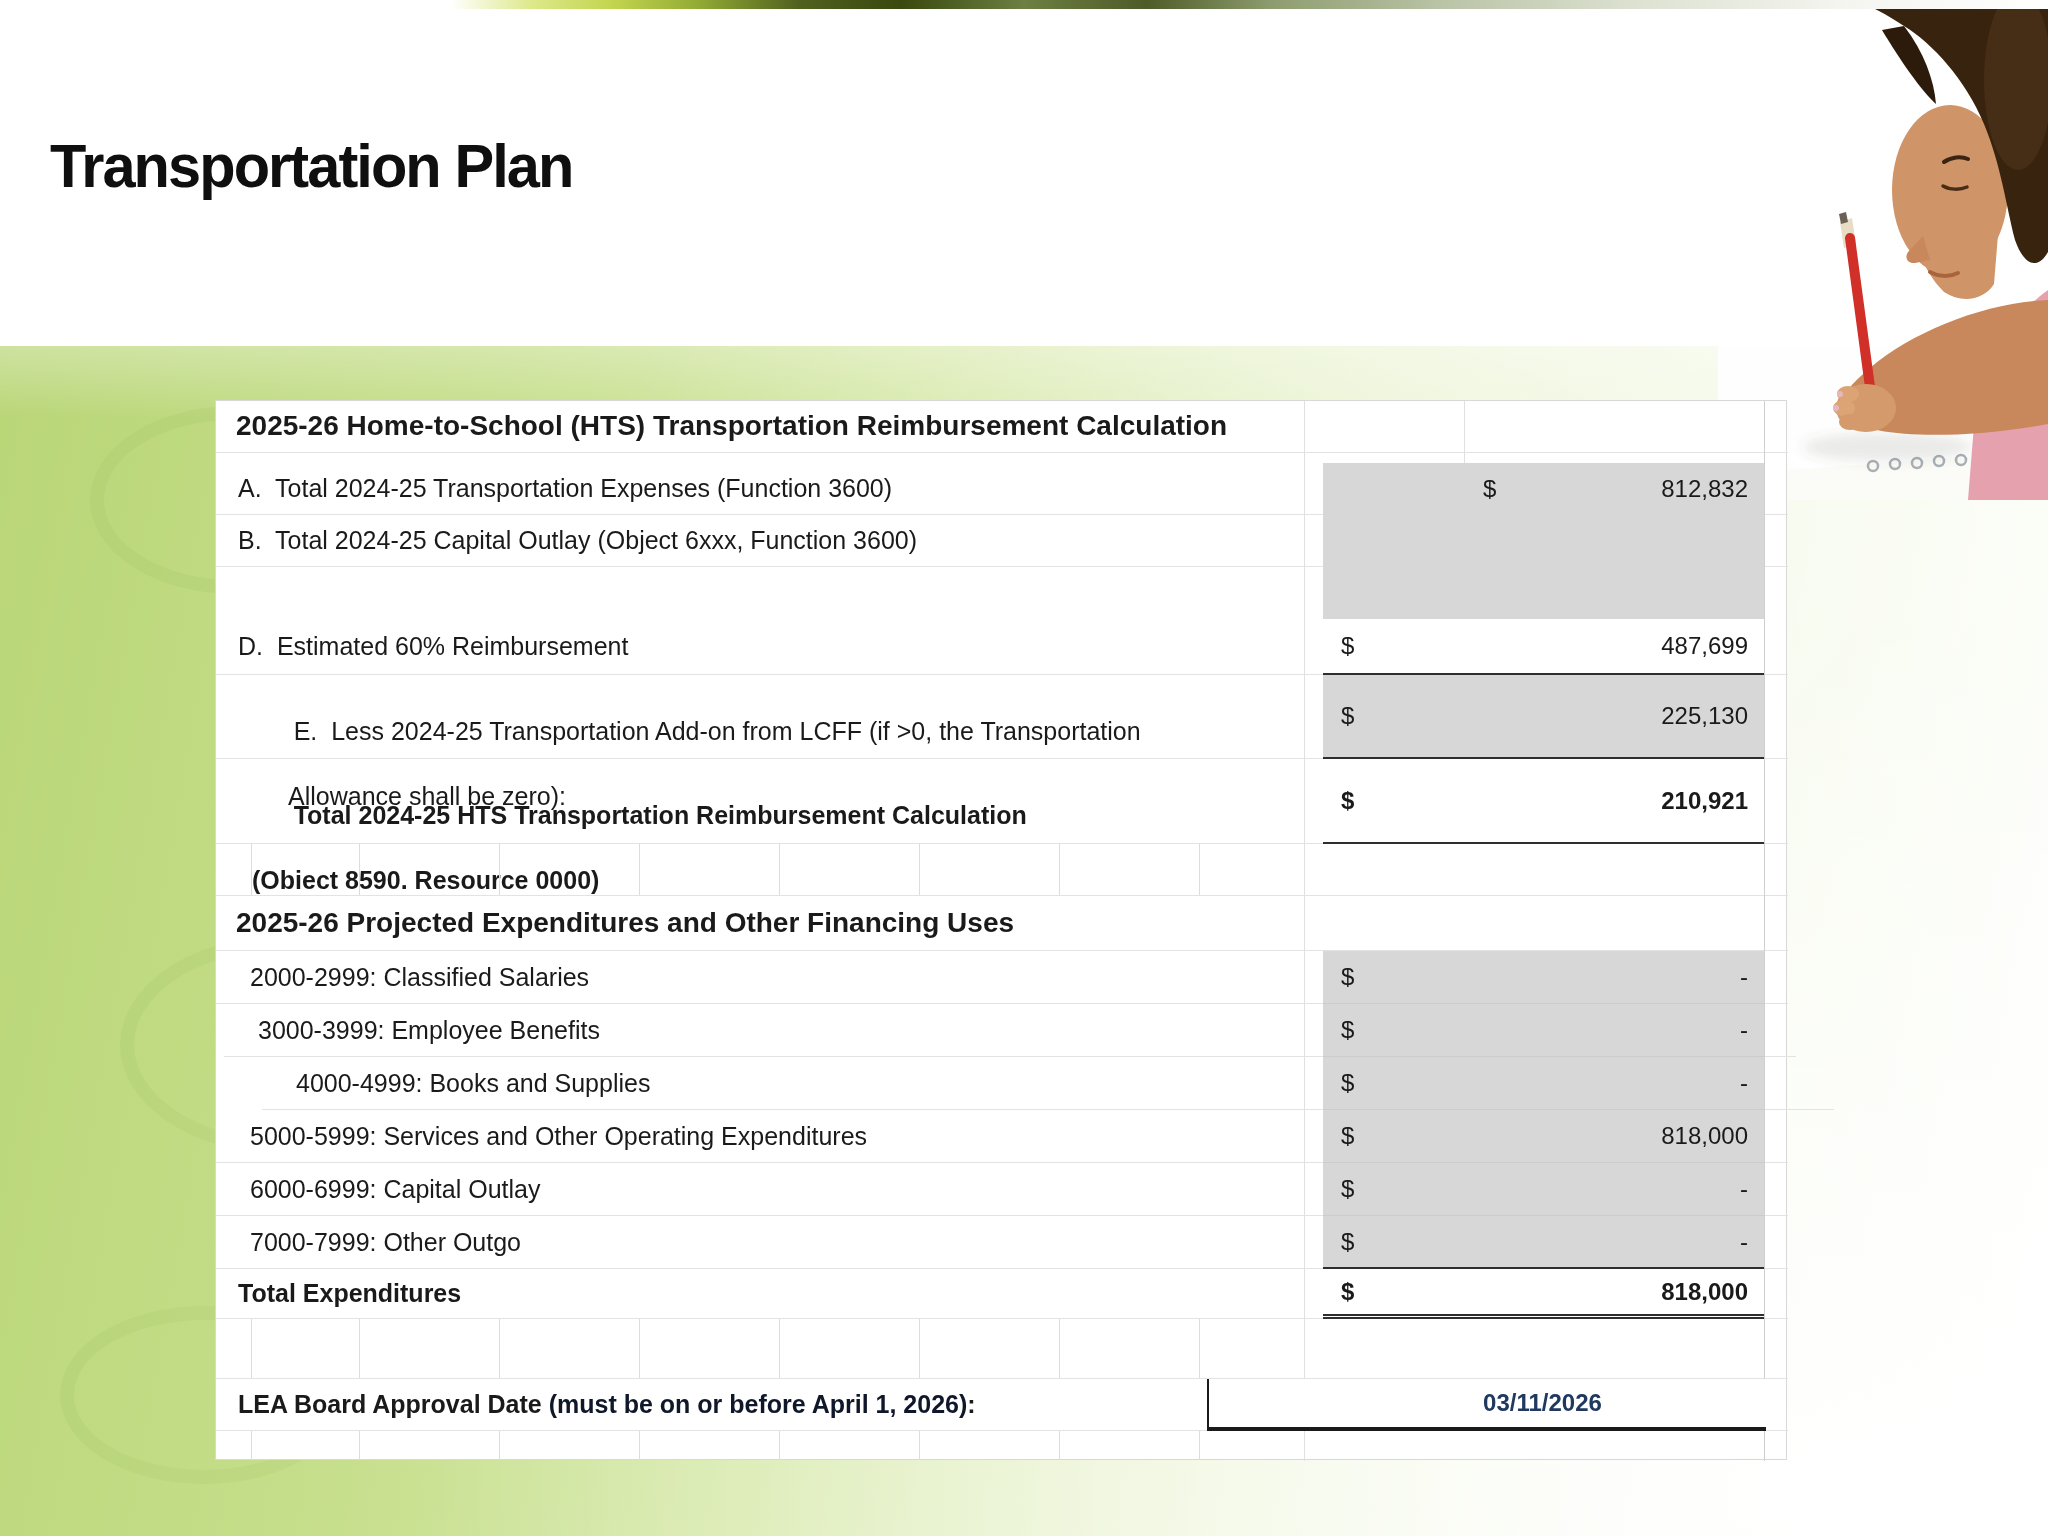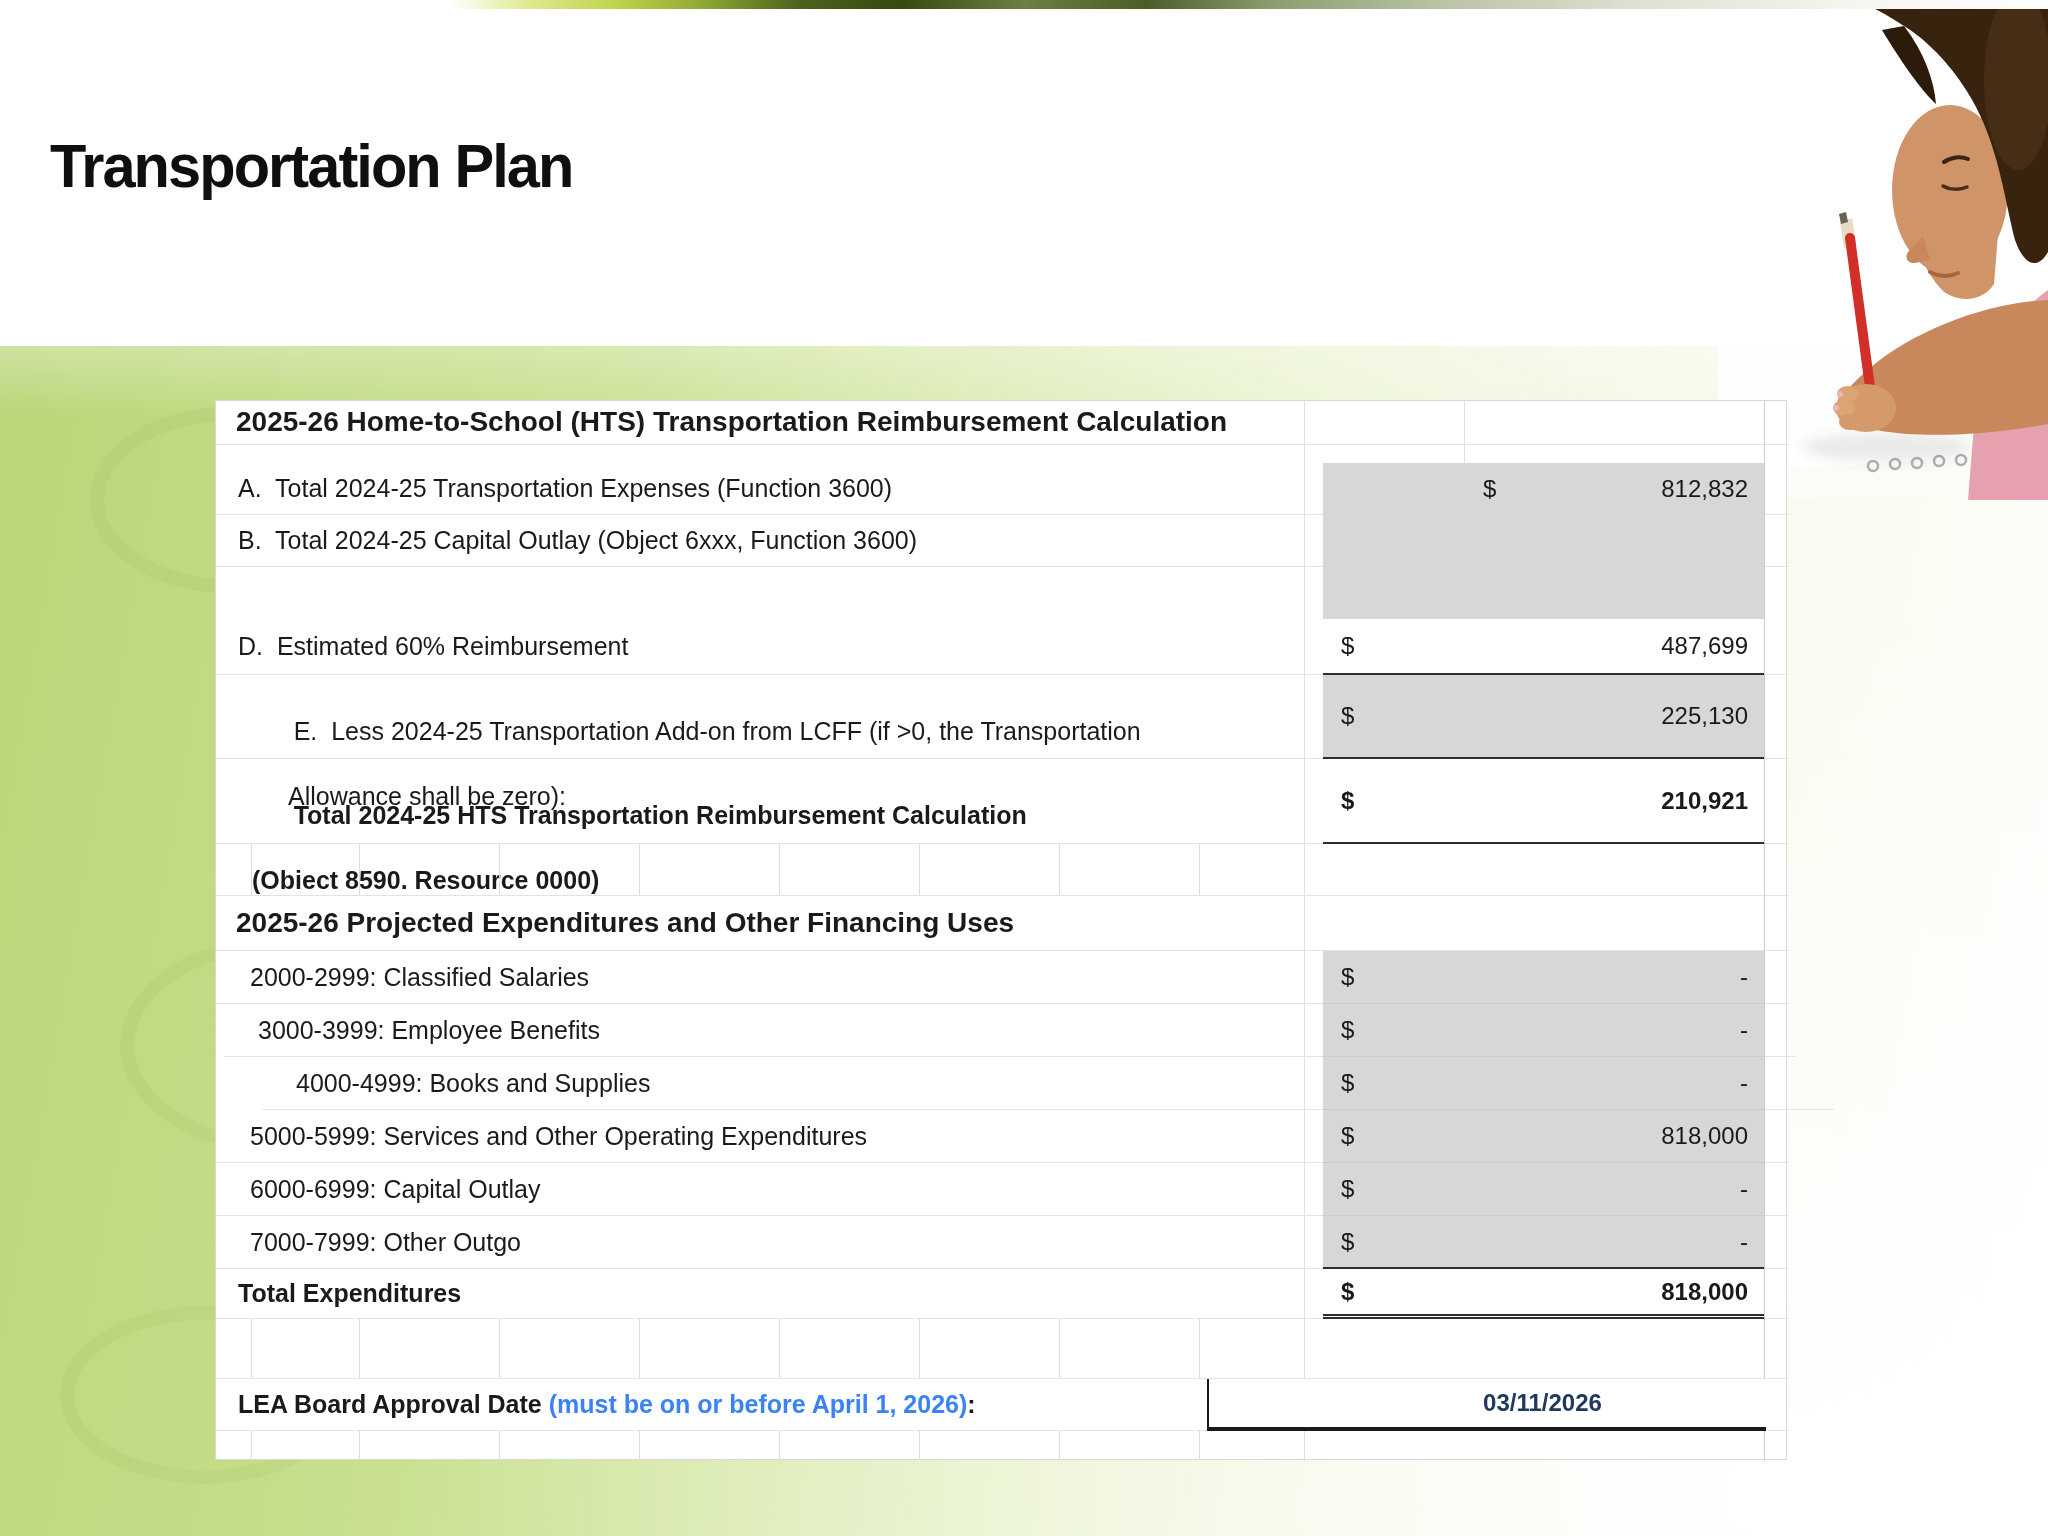--- a/index.html
+++ b/index.html
@@ -60,21 +60,21 @@
     padding:0 16px 0 18px;font-size:24px;}
   .vc-line.sep{border-bottom:1px solid rgba(0,0,0,0.05);}
   .vc-line.indent{padding-left:160px;}
   .vc.bold .vc-line, .vc-line.bold{font-weight:bold;}
   .date-cell{
     position:absolute;left:991px;width:559px;box-sizing:border-box;z-index:2;background:#ffffff;
     border-left:2px solid #1a1a1a;border-bottom:4px solid #1a1a1a;
     display:flex;align-items:center;justify-content:center;padding-left:110px;
     font-size:24px;font-weight:bold;color:#20395f;
   }
-  .lea .red{color:#3b82f6;}
+  .lea .red{color:#0f172a;}
   .lea span{white-space:pre;}
 </style>
 </head>
 <body>
 
 <div class="green-bg">
   <div class="swirl" style="left:90px;top:60px;width:260px;height:160px;"></div>
   <div class="swirl" style="left:120px;top:590px;width:300px;height:190px;"></div>
   <div class="swirl" style="left:60px;top:960px;width:260px;height:150px;"></div>
 </div>
@@ -130,21 +130,21 @@
     <ellipse cx="130" cy="394" rx="11" ry="8" fill="#dca474"></ellipse>
     <ellipse cx="126" cy="408" rx="11" ry="8" fill="#dca474"></ellipse>
     <ellipse cx="132" cy="422" rx="11" ry="8" fill="#d59a6c"></ellipse>
     <circle cx="122" cy="394" r="3" fill="#e8b6c0"></circle>
     <circle cx="118" cy="408" r="3" fill="#e8b6c0"></circle>
   </svg>
 </div>
 
 <div class="sheet">
 
-  <div class="row" style="top:0;height:44px;">
+  <div class="row" style="top:0;height:52px;">
     <div class="lbl hdr">2025-26 Home-to-School (HTS) Transportation Reimbursement Calculation</div>
     <div class="hdr1-vline" style="left:1248px;top:0;height:62px;"></div>
   </div>
   <div class="row" style="top:62px;height:52px;">
     <div class="lbl">A.  Total 2024-25 Transportation Expenses (Function 3600)</div>
   </div>
   <div class="row" style="top:114px;height:52px;">
     <div class="lbl">B.  Total 2024-25 Capital Outlay (Object 6xxx, Function 3600)</div>
   </div>
   <div class="row" style="top:218px;height:56px;">

